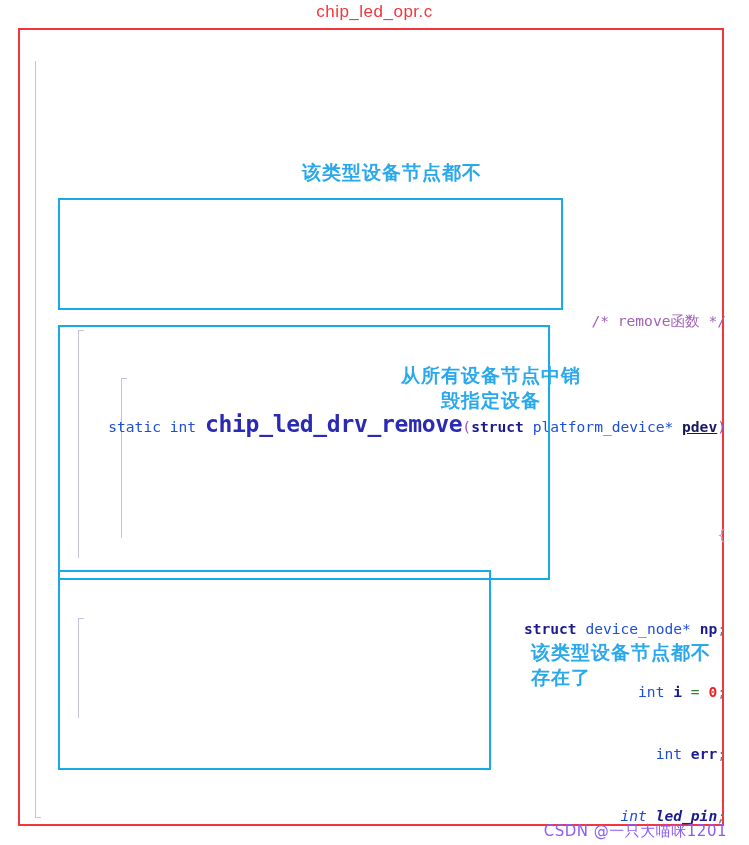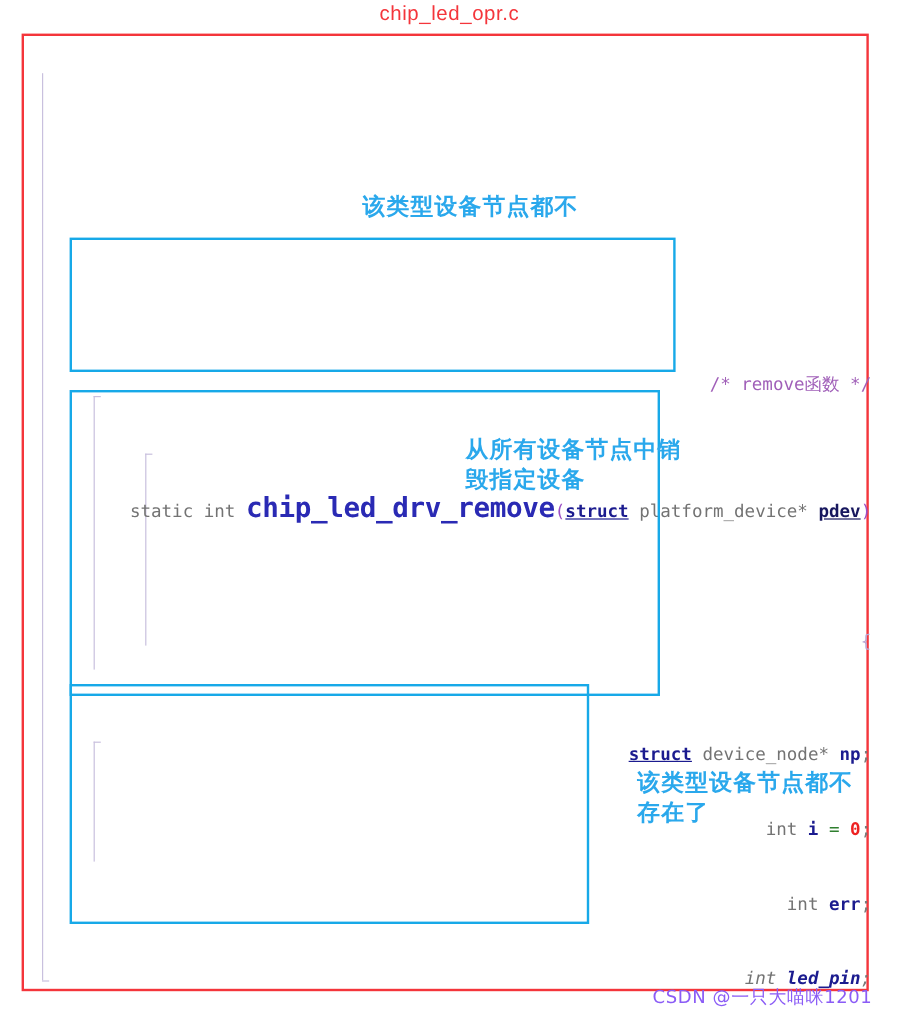--- a/index.html
+++ b/index.html
@@ -49,22 +49,22 @@
   }
   .ln {
     position: relative;
     height: 20.1px;
     padding-left: 14px;
     white-space: pre;
   }
 
   
   .cmt    { color: #a05fb8; }            
-  .kw     { color: #737373; }            
-  .kwb    { color: #1b1b8f; font-weight: bold; text-decoration: underline; }  
+  .kw     { color: #1d4ed8; }            
+  .kwb    { color: #1b1b8f; font-weight: bold; }  
   .fnbig  { color: #2a2ab4; font-weight: bold; font-size: 23px; letter-spacing: -0.3px; }            
   .varb   { color: #1b1b8f; font-weight: bold; } 
   .num    { color: #ee2222; font-weight: bold; }
   .op     { color: #2f7f2f; }
   .punc   { color: #9c4fc4; }            
   .semi   { color: #7a7a7a; }
   .und    { color: #17175e; font-weight: bold; text-decoration: underline; }
   .brace  { color: #b9a7d6; }
 
   
@@ -192,21 +192,21 @@
 
     </div>
 
     <div class="hbox" style="left:38px; top:168px; width:505px; height:112px;"></div>
     <div class="hbox" style="left:38px; top:295px; width:492px; height:255px;"></div>
     <div class="hbox" style="left:38px; top:540px; width:433px; height:200px;"></div>
   </div>
 
   <div class="anno" style="left:302px; top:160px; width:260px;">该类型设备节点都不</div>
 
-  <div class="anno" style="left:388px; top:363px; width:230px;">从所有设备节点中销
+  <div class="anno" style="left:376px; top:363px; width:230px;text-align:center;">从所有设备节点中销
 毁指定设备</div>
 
   <div class="anno" style="left:501px; top:640px; width:230px;margin-left:30px;">该类型设备节点都不
 存在了</div>
 
   <div class="watermark">CSDN @一只大喵咪1201</div>
 
 </div>
 
 </body></html>

